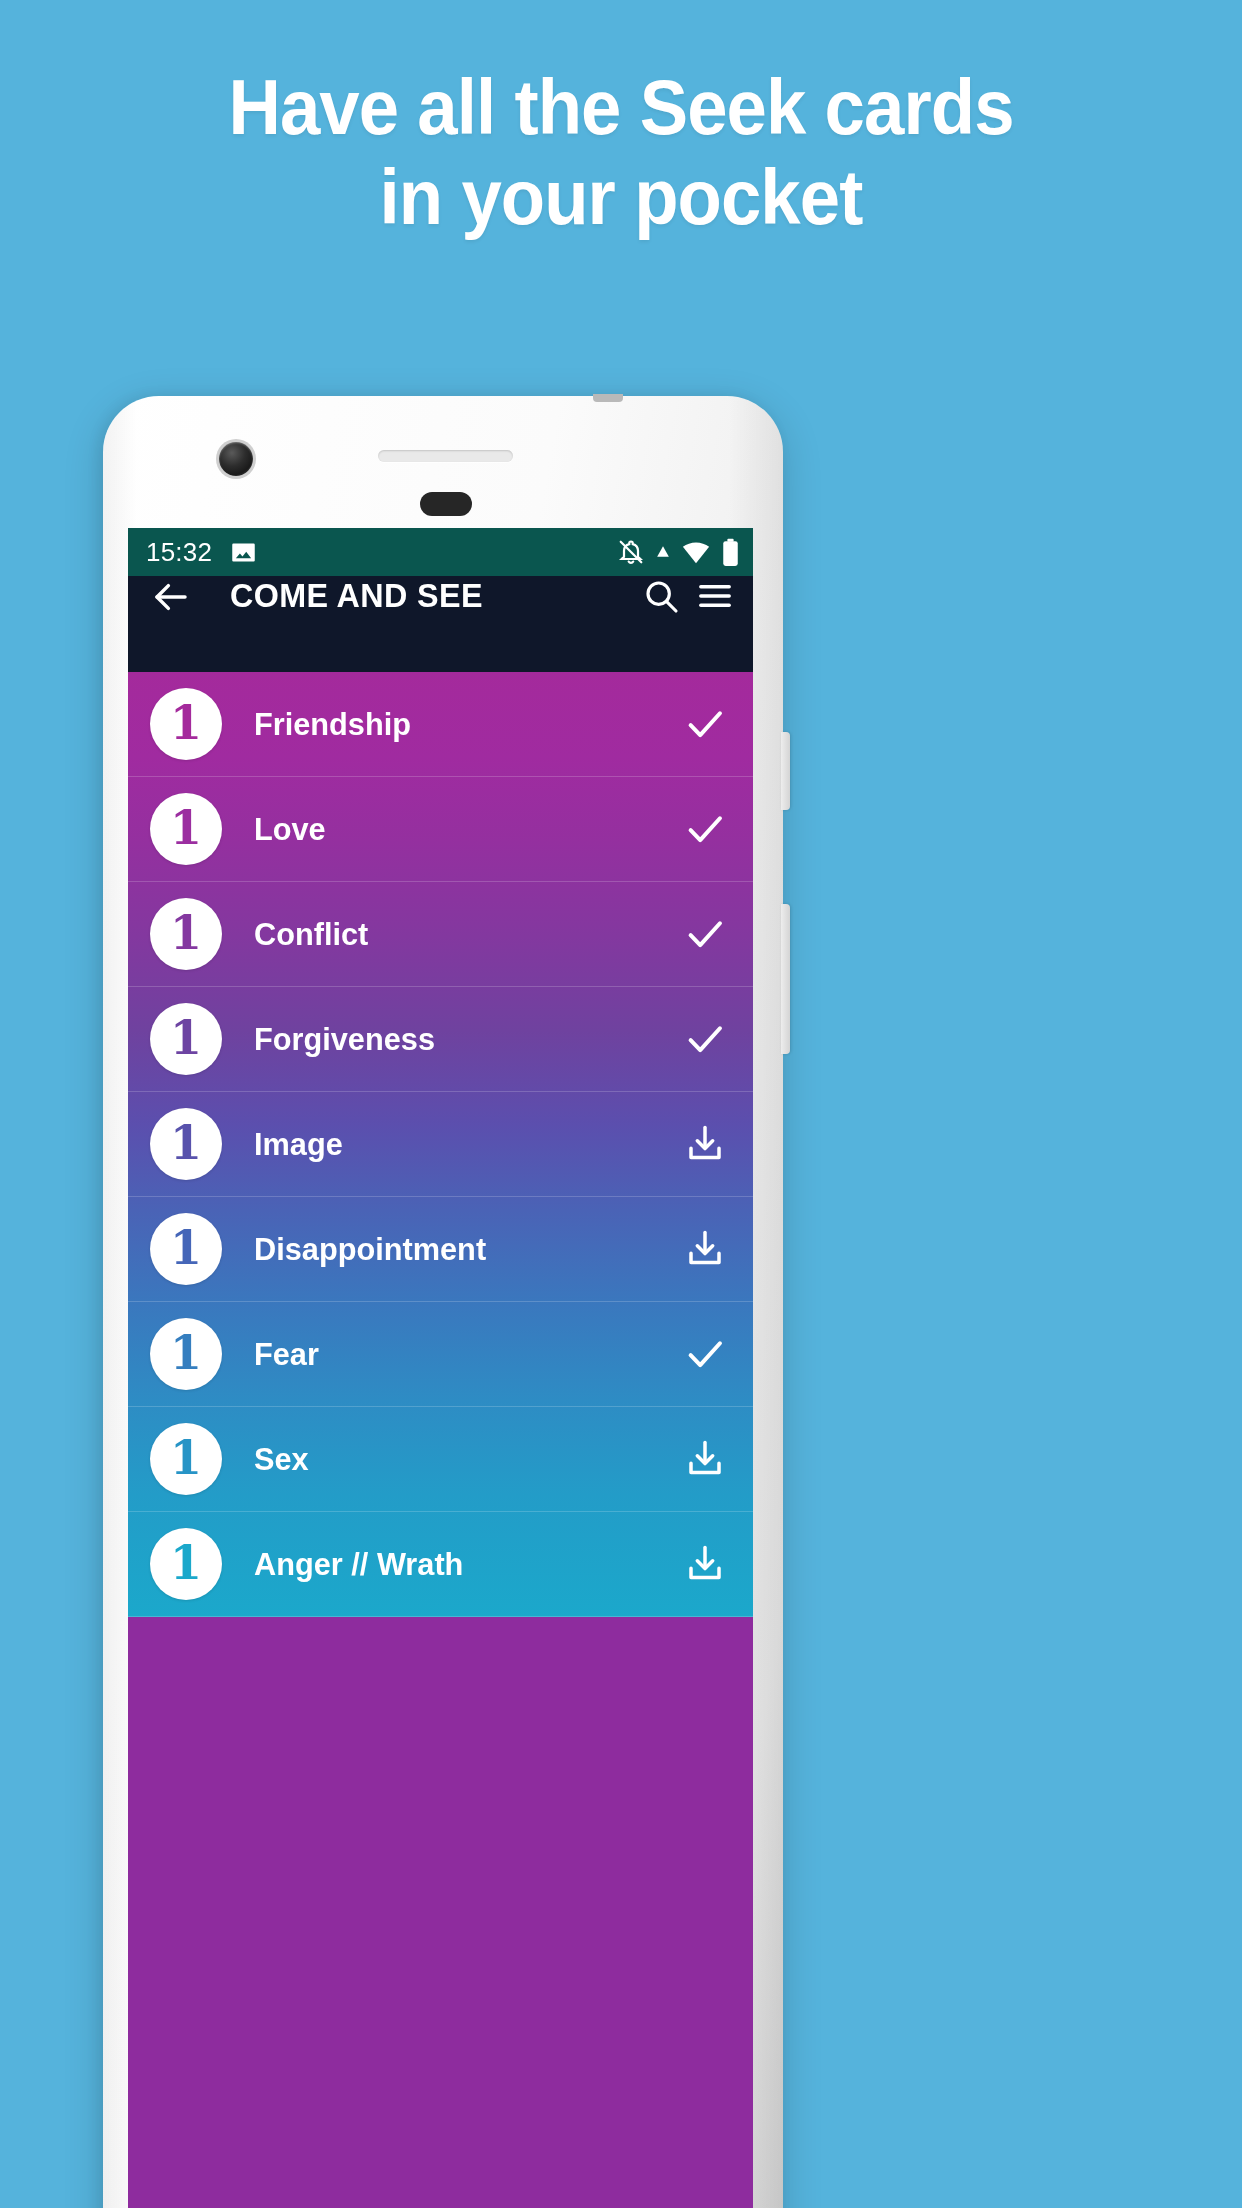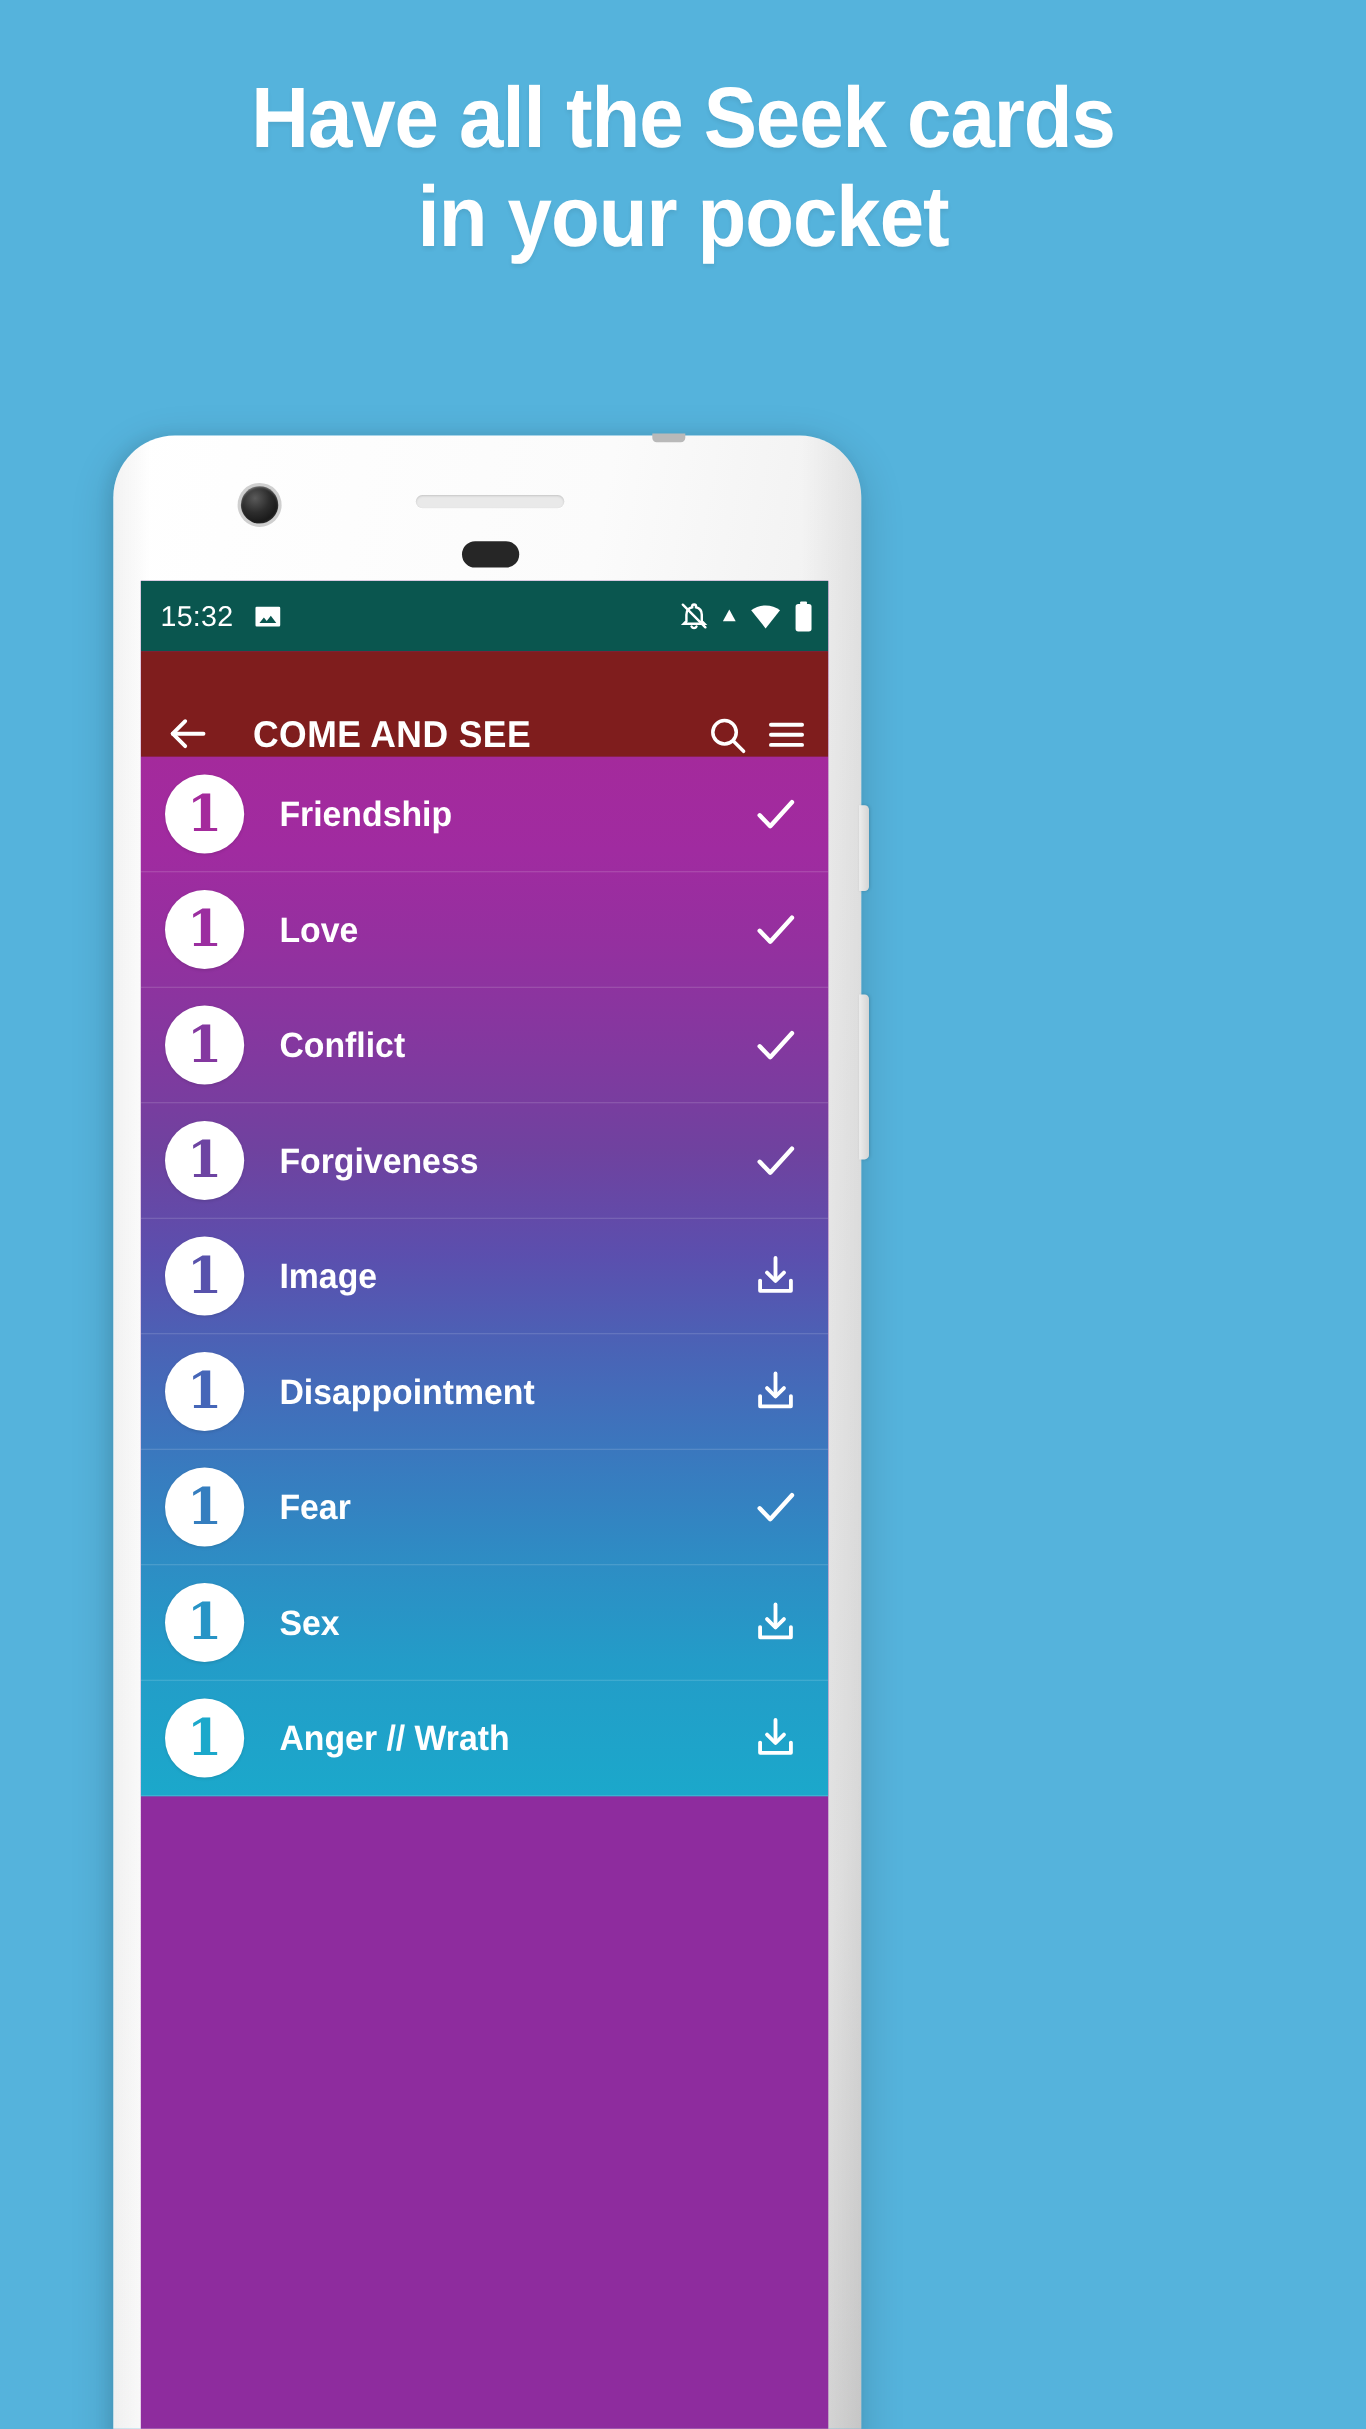--- a/index.html
+++ b/index.html
@@ -82,37 +82,37 @@
   .screen {
     position:absolute;
     left:25px; top:132px;
     width:625px; height:1768px;
     overflow:hidden;
     background:#8E2C9E;
   }
 
   
   .statusbar {
-    height:64px;
+    height:48px;
     background:#0A564F;
     display:flex; align-items:center;
     padding:0 14px 0 18px;
     color:#ffffff;
   }
   .sb-time { font-size:26px; font-weight:500; letter-spacing:0.2px; }
   .sb-left-icons { display:flex; align-items:center; margin-left:18px; }
   .sb-spacer { flex:1; }
   .sb-right-icons { display:flex; align-items:center; gap:11px; }
   .icon-svg { display:block; }
 
   
   .appbar {
     height:96px;
-    background:#7f1d1d;
-    display:flex; align-items:flex-end;
+    background:#0f172a;
+    display:flex; align-items:flex-start;
     padding:0 18px 0 22px;
     color:#ffffff;
   }
   .appbar-title {
     font-size:34px; font-weight:bold;
     letter-spacing:0.4px;
     margin-left:38px;
     transform:scaleX(0.95);
     transform-origin:left center;
     flex:1;

